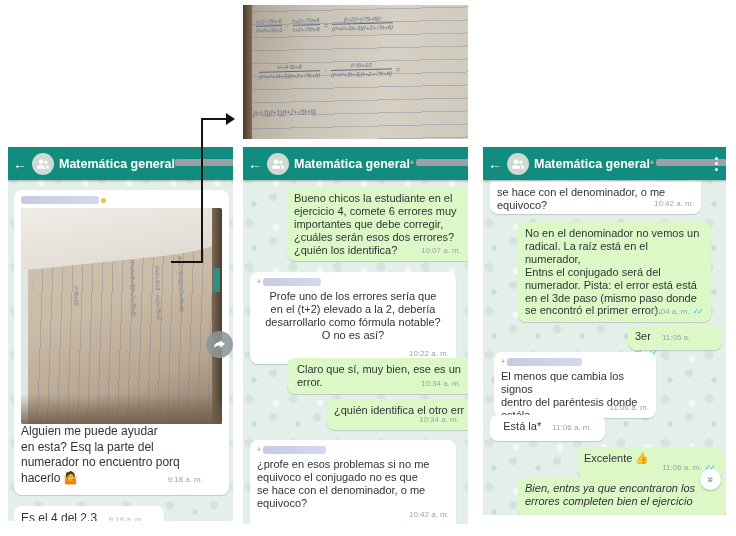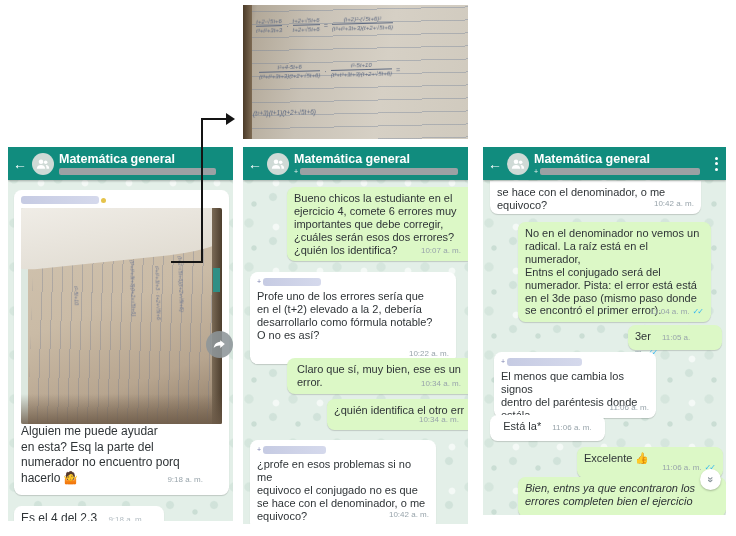--- a/index.html
+++ b/index.html
@@ -16,21 +16,21 @@
     background-size:44px 44px;}
   #panel-left{left:8px;top:147px;width:225px;height:374px;}
   #panel-mid{left:243px;top:147px;width:225px;height:377px;}
   #panel-right{left:483px;top:147px;width:243px;height:368px;}
 
   .hdr{position:relative;height:33px;background:#118c7e;box-shadow:0 1px 2px rgba(0,0,0,.28);
        display:flex;align-items:center;padding:0 5px;gap:5px;z-index:3;}
   .back{color:#fff;font-size:14px;font-weight:bold;line-height:1;flex:none;}
   .avatar{width:22px;height:22px;border-radius:50%;background:#cfdad6;flex:none;
           display:flex;align-items:center;justify-content:center;}
-  .hcol{display:flex;flex-direction:column;min-width:0;flex:1;margin-top:1px;}
+  .hcol{display:flex;min-width:0;flex:1;margin-top:1px;}
   .htitle{color:#fff;font-weight:bold;font-size:12.5px;line-height:14px;white-space:nowrap;}
   .hsub{display:flex;align-items:center;gap:2px;height:9px;margin-top:1px;}
   .hplus{color:#e8f2ef;font-size:7px;line-height:7px;}
   .hbar{height:7px;background:#9ba1a4;border-radius:2px;}
   .dots{display:flex;flex-direction:column;gap:2.5px;padding:0 3px;margin-left:auto;}
   .dots i{width:3px;height:3px;border-radius:50%;background:#fff;}
 
   
   .bub{position:absolute;border-radius:7.5px;box-shadow:0 1px 1px rgba(0,0,0,.16);
        font-size:11px;line-height:12.9px;color:#2f3437;padding:5px 7px;box-sizing:border-box;}
@@ -217,21 +217,21 @@
     <div class="pre">Bueno chicos la estudiante en el
 ejercicio 4, comete 6 errores muy
 importantes que debe corregir,
 ¿cuáles serán esos dos errores?
 ¿quién los identifica?</div>
     <div class="mt">
         <span>10:07 a. m.</span>
       </div>
   </div>
 
-  <div class="bub in" style="left:7px;top:125px;width:206px;height:92px;">
+  <div class="bub in" style="left:7px;top:125px;width:206px;height:92px;text-align:center;">
     <div class="senders">
         <span class="bplus">+</span>
         <span class="blurbar" style="width:58px"></span>
       </div>
     <div class="pre">Profe uno de los errores sería que
 en el (t+2) elevado a la 2, debería
 desarrollarlo como fórmula notable?
 O no es así?</div>
     <div class="mt">
         <span>10:22 a. m.</span>
@@ -246,21 +246,21 @@
       </div>
   </div>
 
   <div class="bub out" style="left:84px;top:252px;width:176px;height:31px;">
     <div style="white-space:nowrap;">¿quién identifica el otro err</div>
     <div class="mt" style="right:44px;">
         <span>10:34 a. m.</span>
       </div>
   </div>
 
-  <div class="bub in" style="left:7px;top:293px;width:186px;height:90px;">
+  <div class="bub in" style="left:7px;top:293px;width:206px;height:90px;">
     <div class="senders">
         <span class="bplus">+</span>
         <span class="blurbar" style="width:63px"></span>
       </div>
     <div class="pre">¿profe en esos problemas si no me
 equivoco el conjugado no es que
 se hace con el denominador, o me
 equivoco?</div>
     <div class="mt" style="bottom:8px;">
         <span>10:42 a. m.</span>

